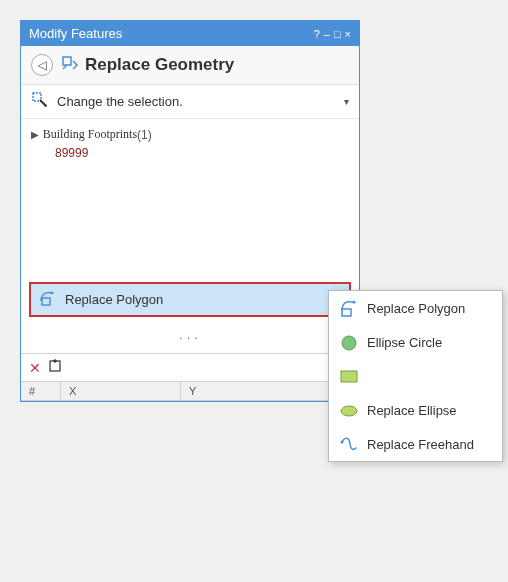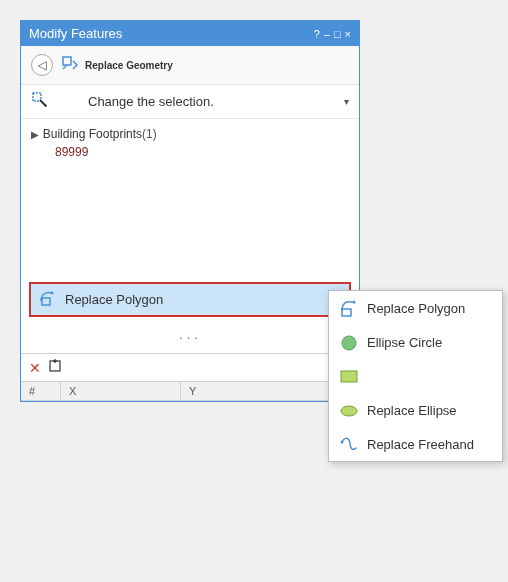--- a/index.html
+++ b/index.html
@@ -74,32 +74,31 @@
       flex-shrink: 0;
     }
 
     .panel-title-icon {
       margin-right: 6px;
       color: #4a90d9;
       font-size: 16px;
     }
 
     .panel-title-text {
-      font-size: 10px;
+      font-size: 17px;
       font-weight: 600;
       color: #333;
     }
 
     .selection-row {
       display: flex;
       align-items: center;
       padding: 6px 10px;
       border-bottom: 1px solid #e8e8e8;
       flex-shrink: 0;
-      gap: 31px;
     }
 
     .selection-icon {
       margin-right: 8px;
       color: #4a90d9;
       font-size: 15px;
     }
 
     .selection-text {
       flex: 1;
@@ -128,20 +127,21 @@
     }
 
     .tree-arrow {
       margin-right: 4px;
       font-size: 10px;
       color: #555;
     }
 
     .tree-label {
       font-weight: 500;
+      font-family: Liberation Serif, serif;
     }
 
     .tree-count {
       color: #555;
       font-weight: normal;
     }
 
     .tree-child {
       padding-left: 24px;
       font-size: 12px;

